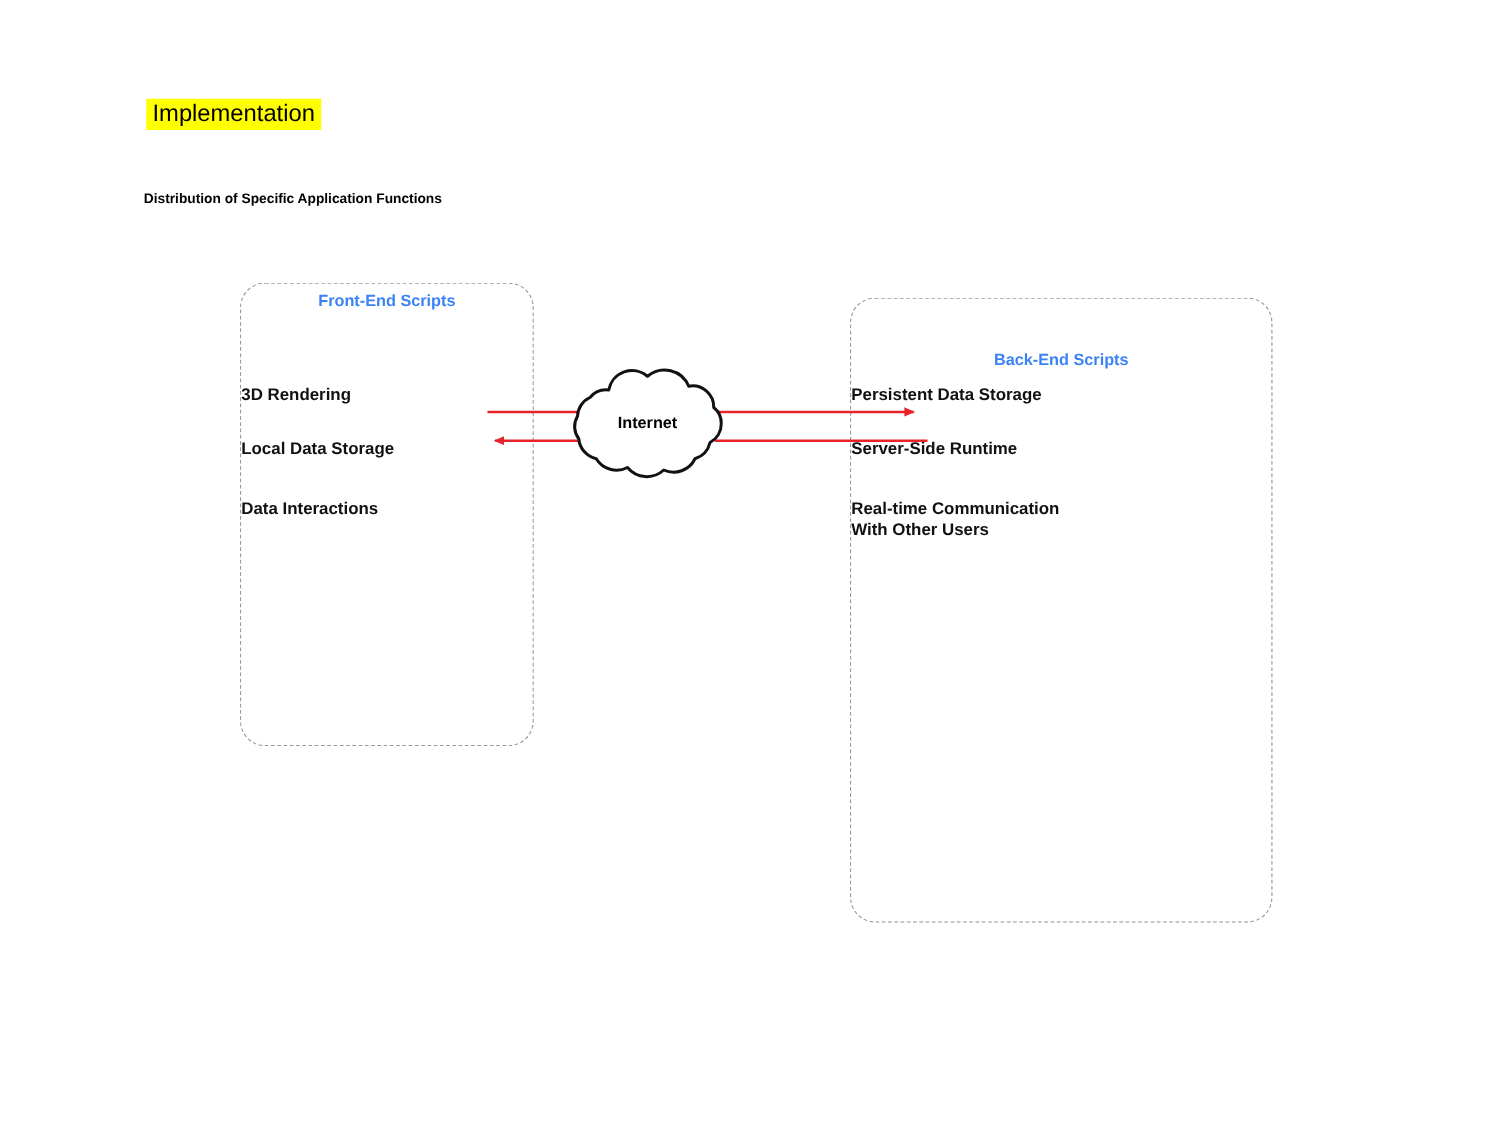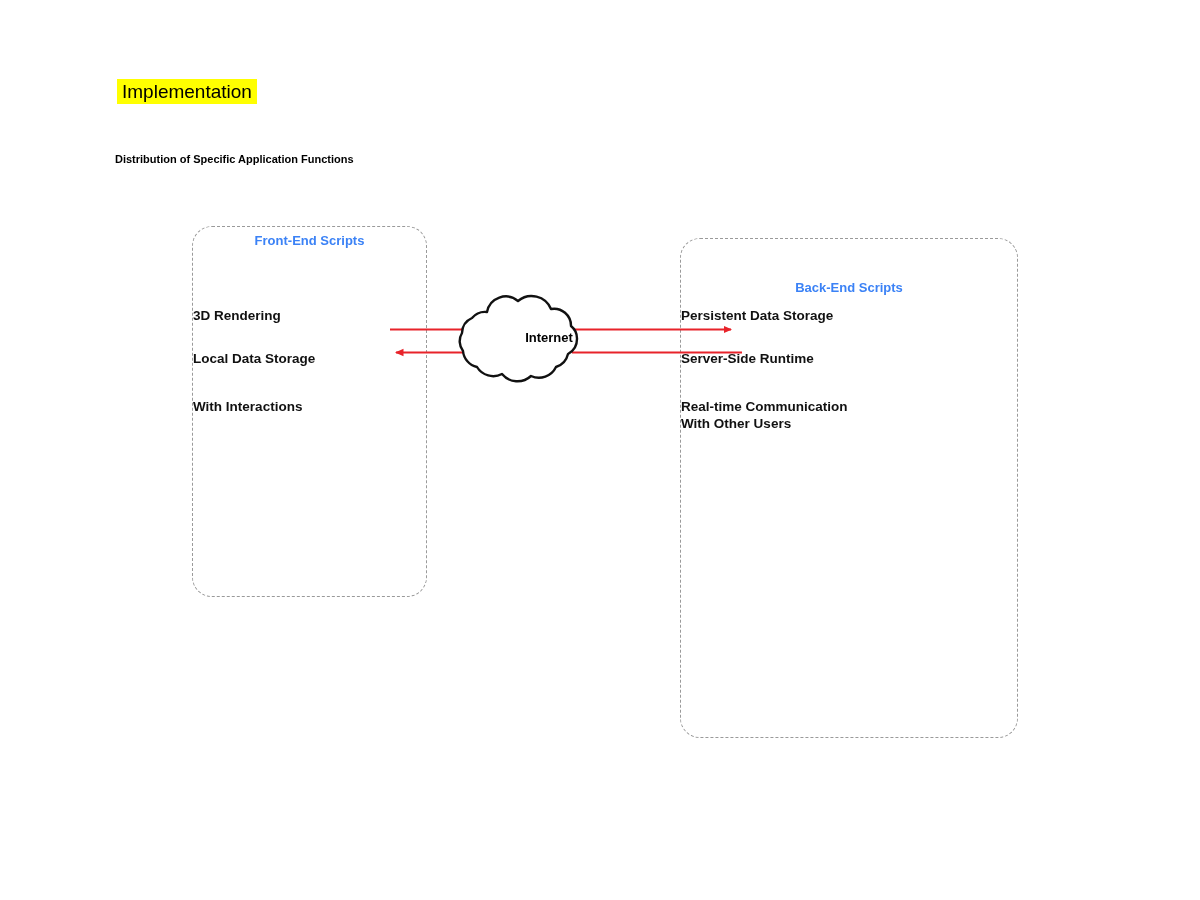--- a/index.html
+++ b/index.html
@@ -126,41 +126,40 @@
   }
   .cloud-label {
     position: absolute;
     left: 460px;
     top: 330px;
     width: 116px;
     text-align: center;
     font-size: 13px;
     font-weight: bold;
     color: #000000;
-    margin-left: 31px;
   }
 </style>
 </head>
 <body>
 
 <div id="slide">
 
   <div class="kicker">Implementation</div>
 
 
   <div class="slide-subtitle">Distribution of Specific Application Functions</div>
 
   <div class="panel" id="panel-front">
     <div class="panel-head">
       <div>Front-End Scripts</div>
     </div>
 
     <div class="panel-item" id="fe-item-0">3D Rendering</div>
     <div class="panel-item" id="fe-item-1">Local Data Storage</div>
-    <div class="panel-item" id="fe-item-2">With Interactions</div>
+    <div class="panel-item" id="fe-item-2">Data Interactions</div>
   </div>
 
   <div class="panel" id="panel-back">
     <div class="panel-head">
       <div>Back-End Scripts</div>
     </div>
 
     <div class="panel-item" id="be-item-0">Persistent Data Storage</div>
     <div class="panel-item" id="be-item-2" style="white-space:pre-line;">Real-time Communication
 With Other Users</div>

